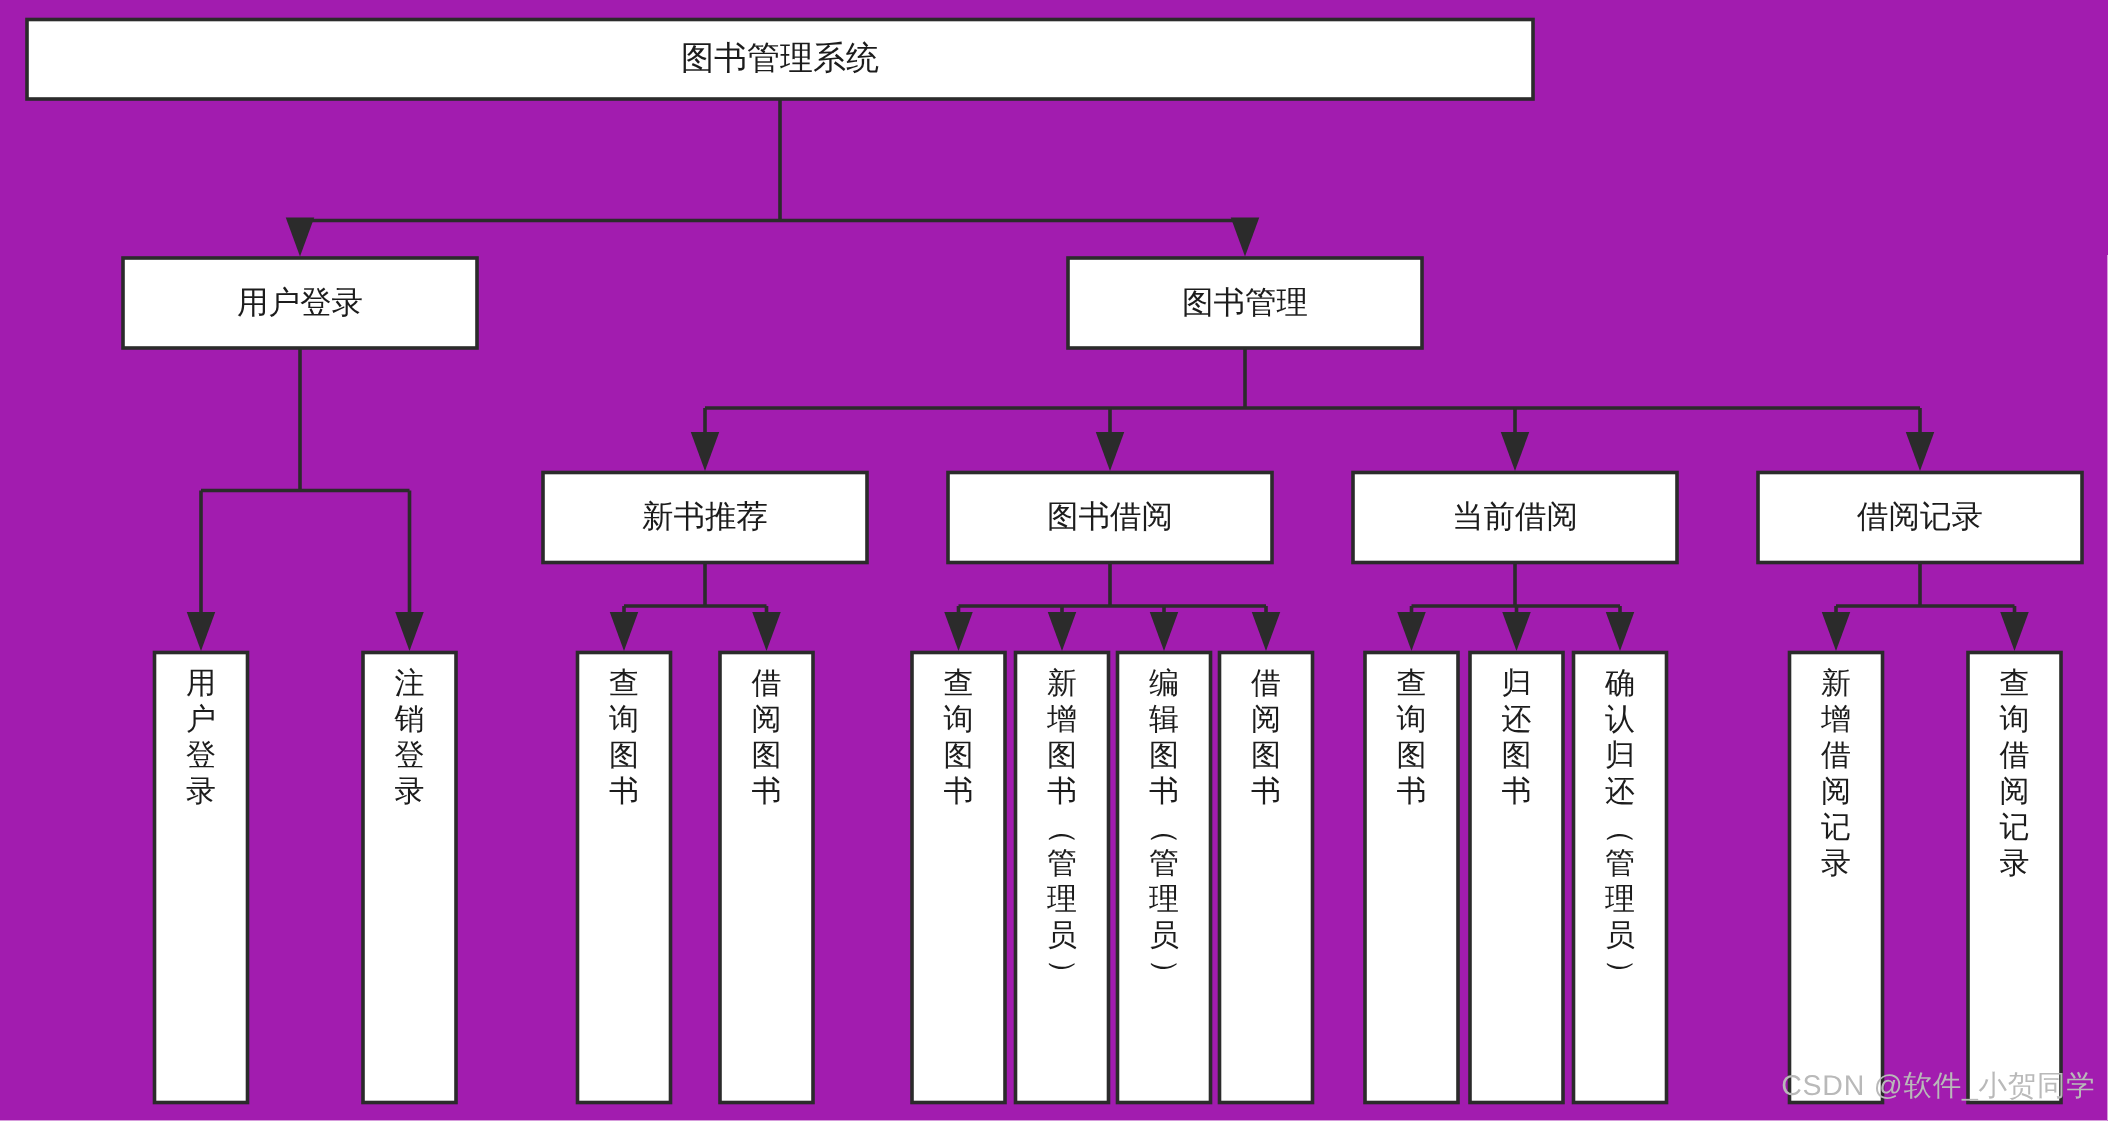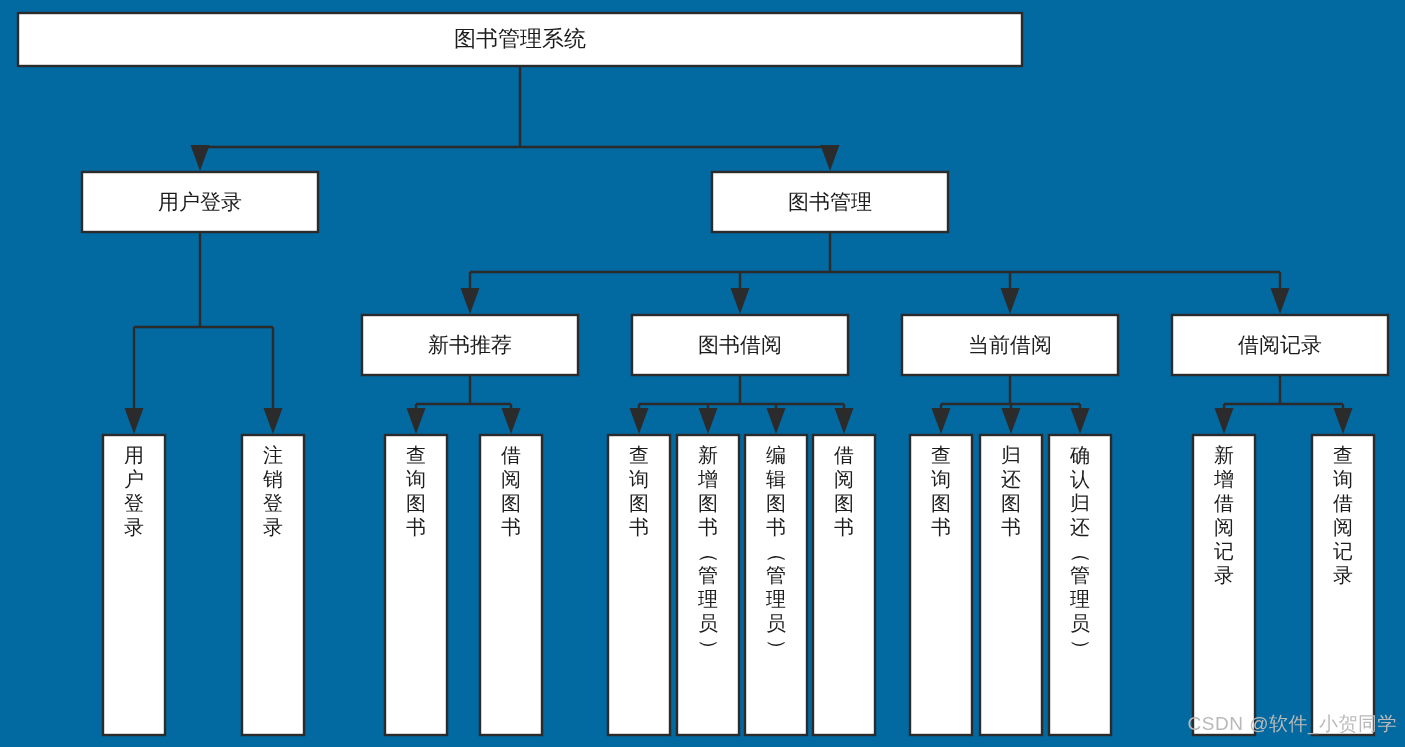--- a/index.html
+++ b/index.html
@@ -8,21 +8,21 @@
     padding: 0;
     background: #ffffff;
   }
   body {
     font-family: "Liberation Sans", "DejaVu Sans", sans-serif;
   }
   #diagram-root {
     position: relative;
     width: 1405px;
     height: 747px;
-    background: #0369a1;
+    background: #a21caf;
     overflow: hidden;
   }
   svg.diagram-canvas {
     position: absolute;
     left: 0;
     top: 0;
     width: 1405px;
     height: 747px;
   }
   .node-box {

